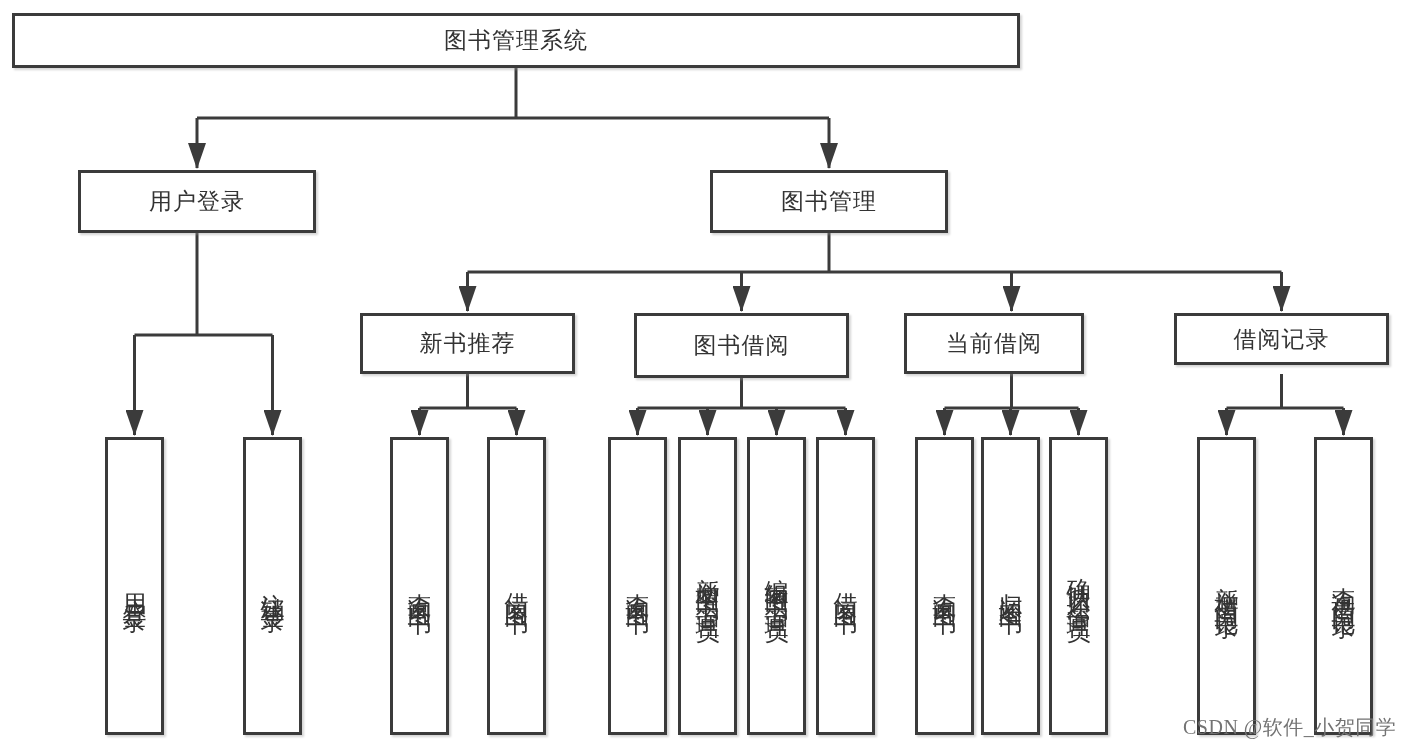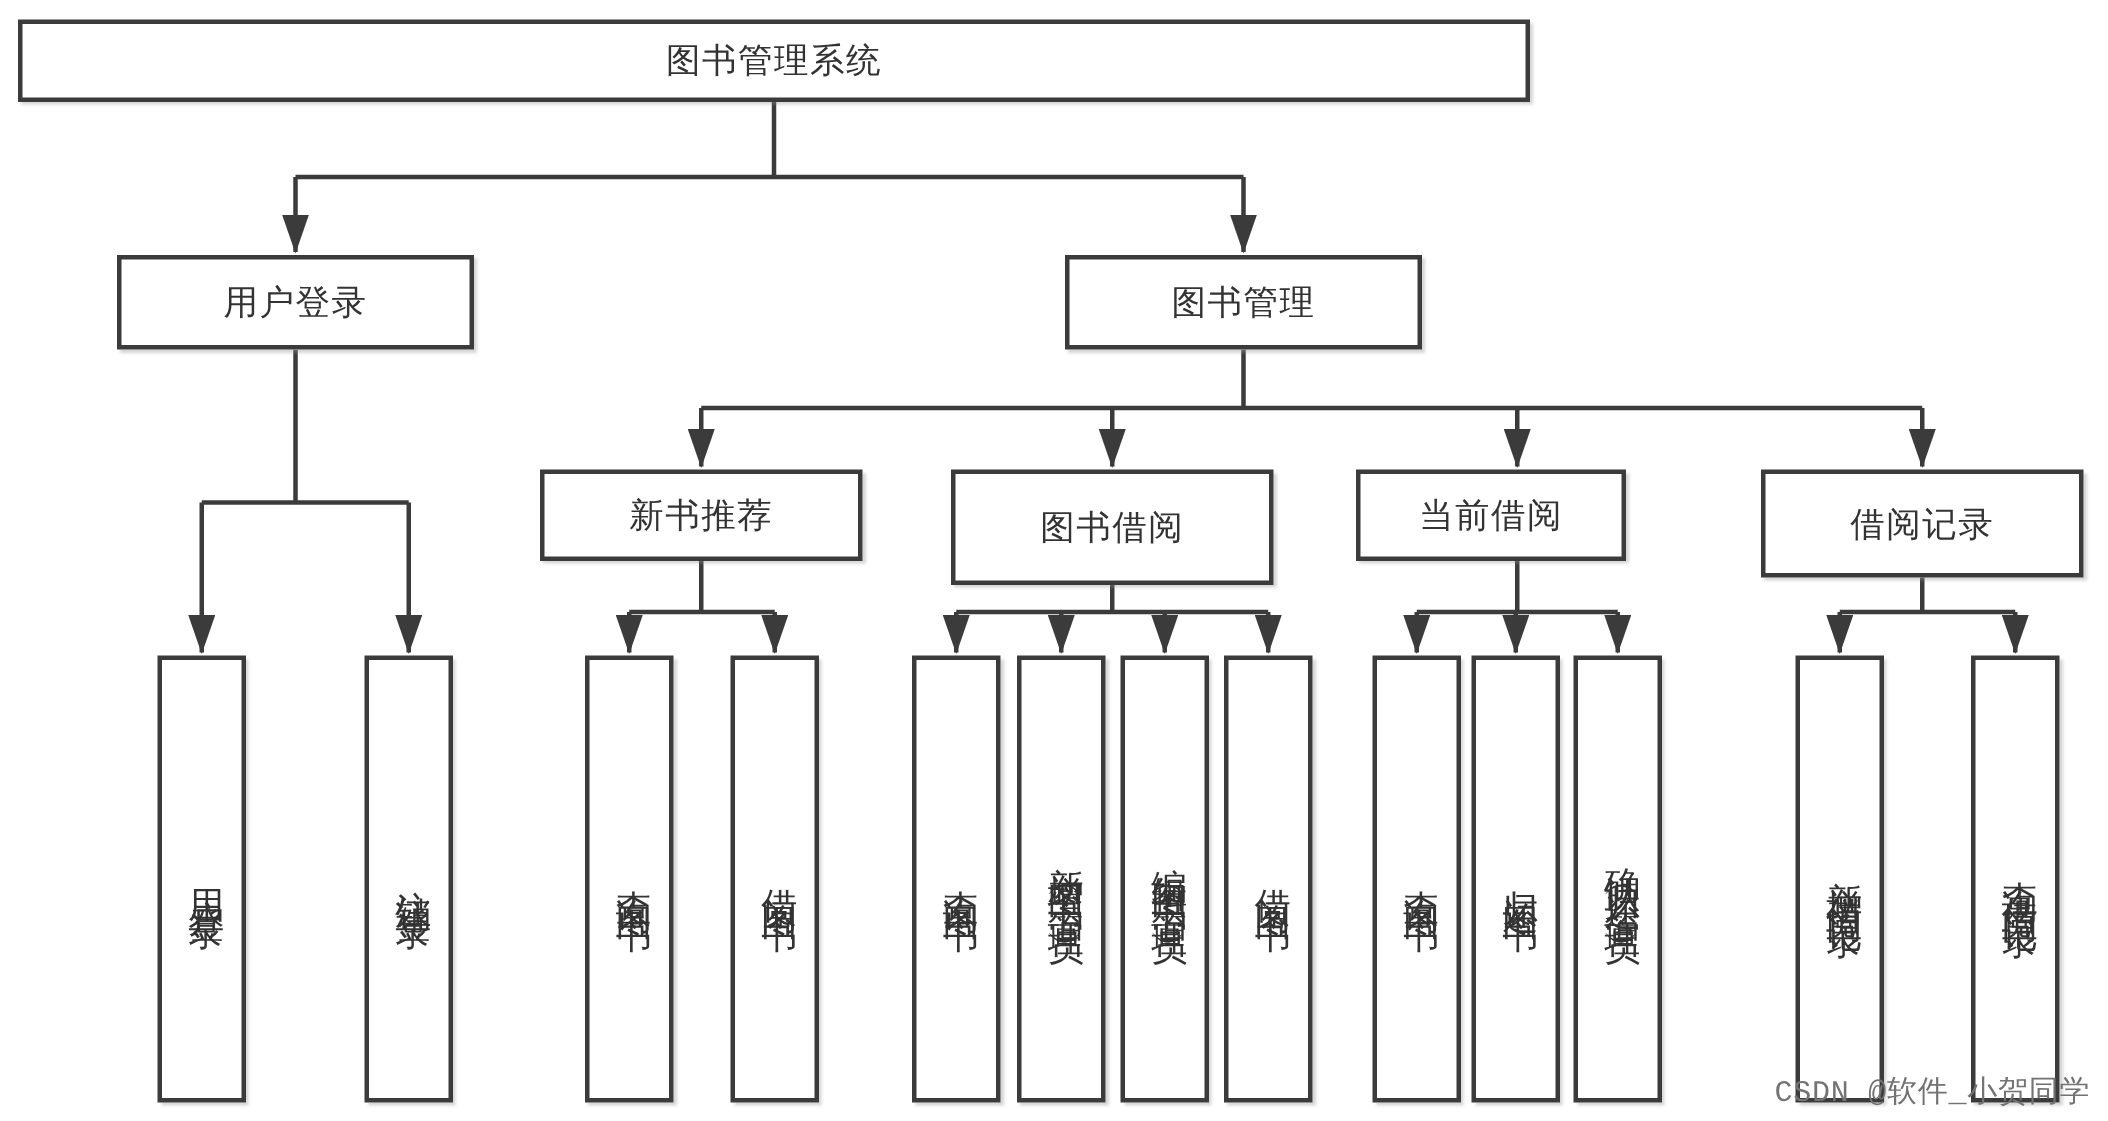--- a/index.html
+++ b/index.html
@@ -5,21 +5,21 @@
   html, body {
     margin: 0;
     padding: 0;
     background: #ffffff;
   }
   .canvas {
     position: relative;
     width: 1405px;
     height: 747px;
     background: #ffffff;
-    font-family: Liberation Mono, monospace;
+    font-family: Liberation Serif, serif;
     overflow: hidden;
   }
   .connectors {
     position: absolute;
     left: 0;
     top: 0;
     width: 1405px;
     height: 747px;
   }
   .cline {
@@ -140,27 +140,27 @@
   <div class="box hbox" style="left:78px; top:170px; width:238px; height:63px;">
     <span class="lbl">用户登录</span>
   </div>
   <div class="box hbox" style="left:360px; top:313px; width:215px; height:61px;">
     <span class="lbl">新书推荐</span>
   </div>
 
   <div class="box hbox" style="left:710px; top:170px; width:238px; height:63px;">
     <span class="lbl">图书管理</span>
   </div>
-  <div class="box hbox" style="left:634px; top:313px; width:215px; height:77px;">
+  <div class="box hbox" style="left:634px; top:313px; width:215px; height:65px;">
     <span class="lbl">图书借阅</span>
   </div>
   <div class="box hbox" style="left:904px; top:313px; width:180px; height:61px;">
     <span class="lbl">当前借阅</span>
   </div>
-  <div class="box hbox" style="left:1174px; top:313px; width:215px; height:72px;">
+  <div class="box hbox" style="left:1174px; top:313px; width:215px; height:52px;">
     <span class="lbl">借阅记录</span>
   </div>
 
   <div class="box vbox" style="left:105px; top:437px; width:59px; height:298px;">
     <span class="lbl">用户登录</span>
   </div>
   <div class="box vbox" style="left:243px; top:437px; width:59px; height:298px;">
     <span class="lbl">注销登录</span>
   </div>
 

